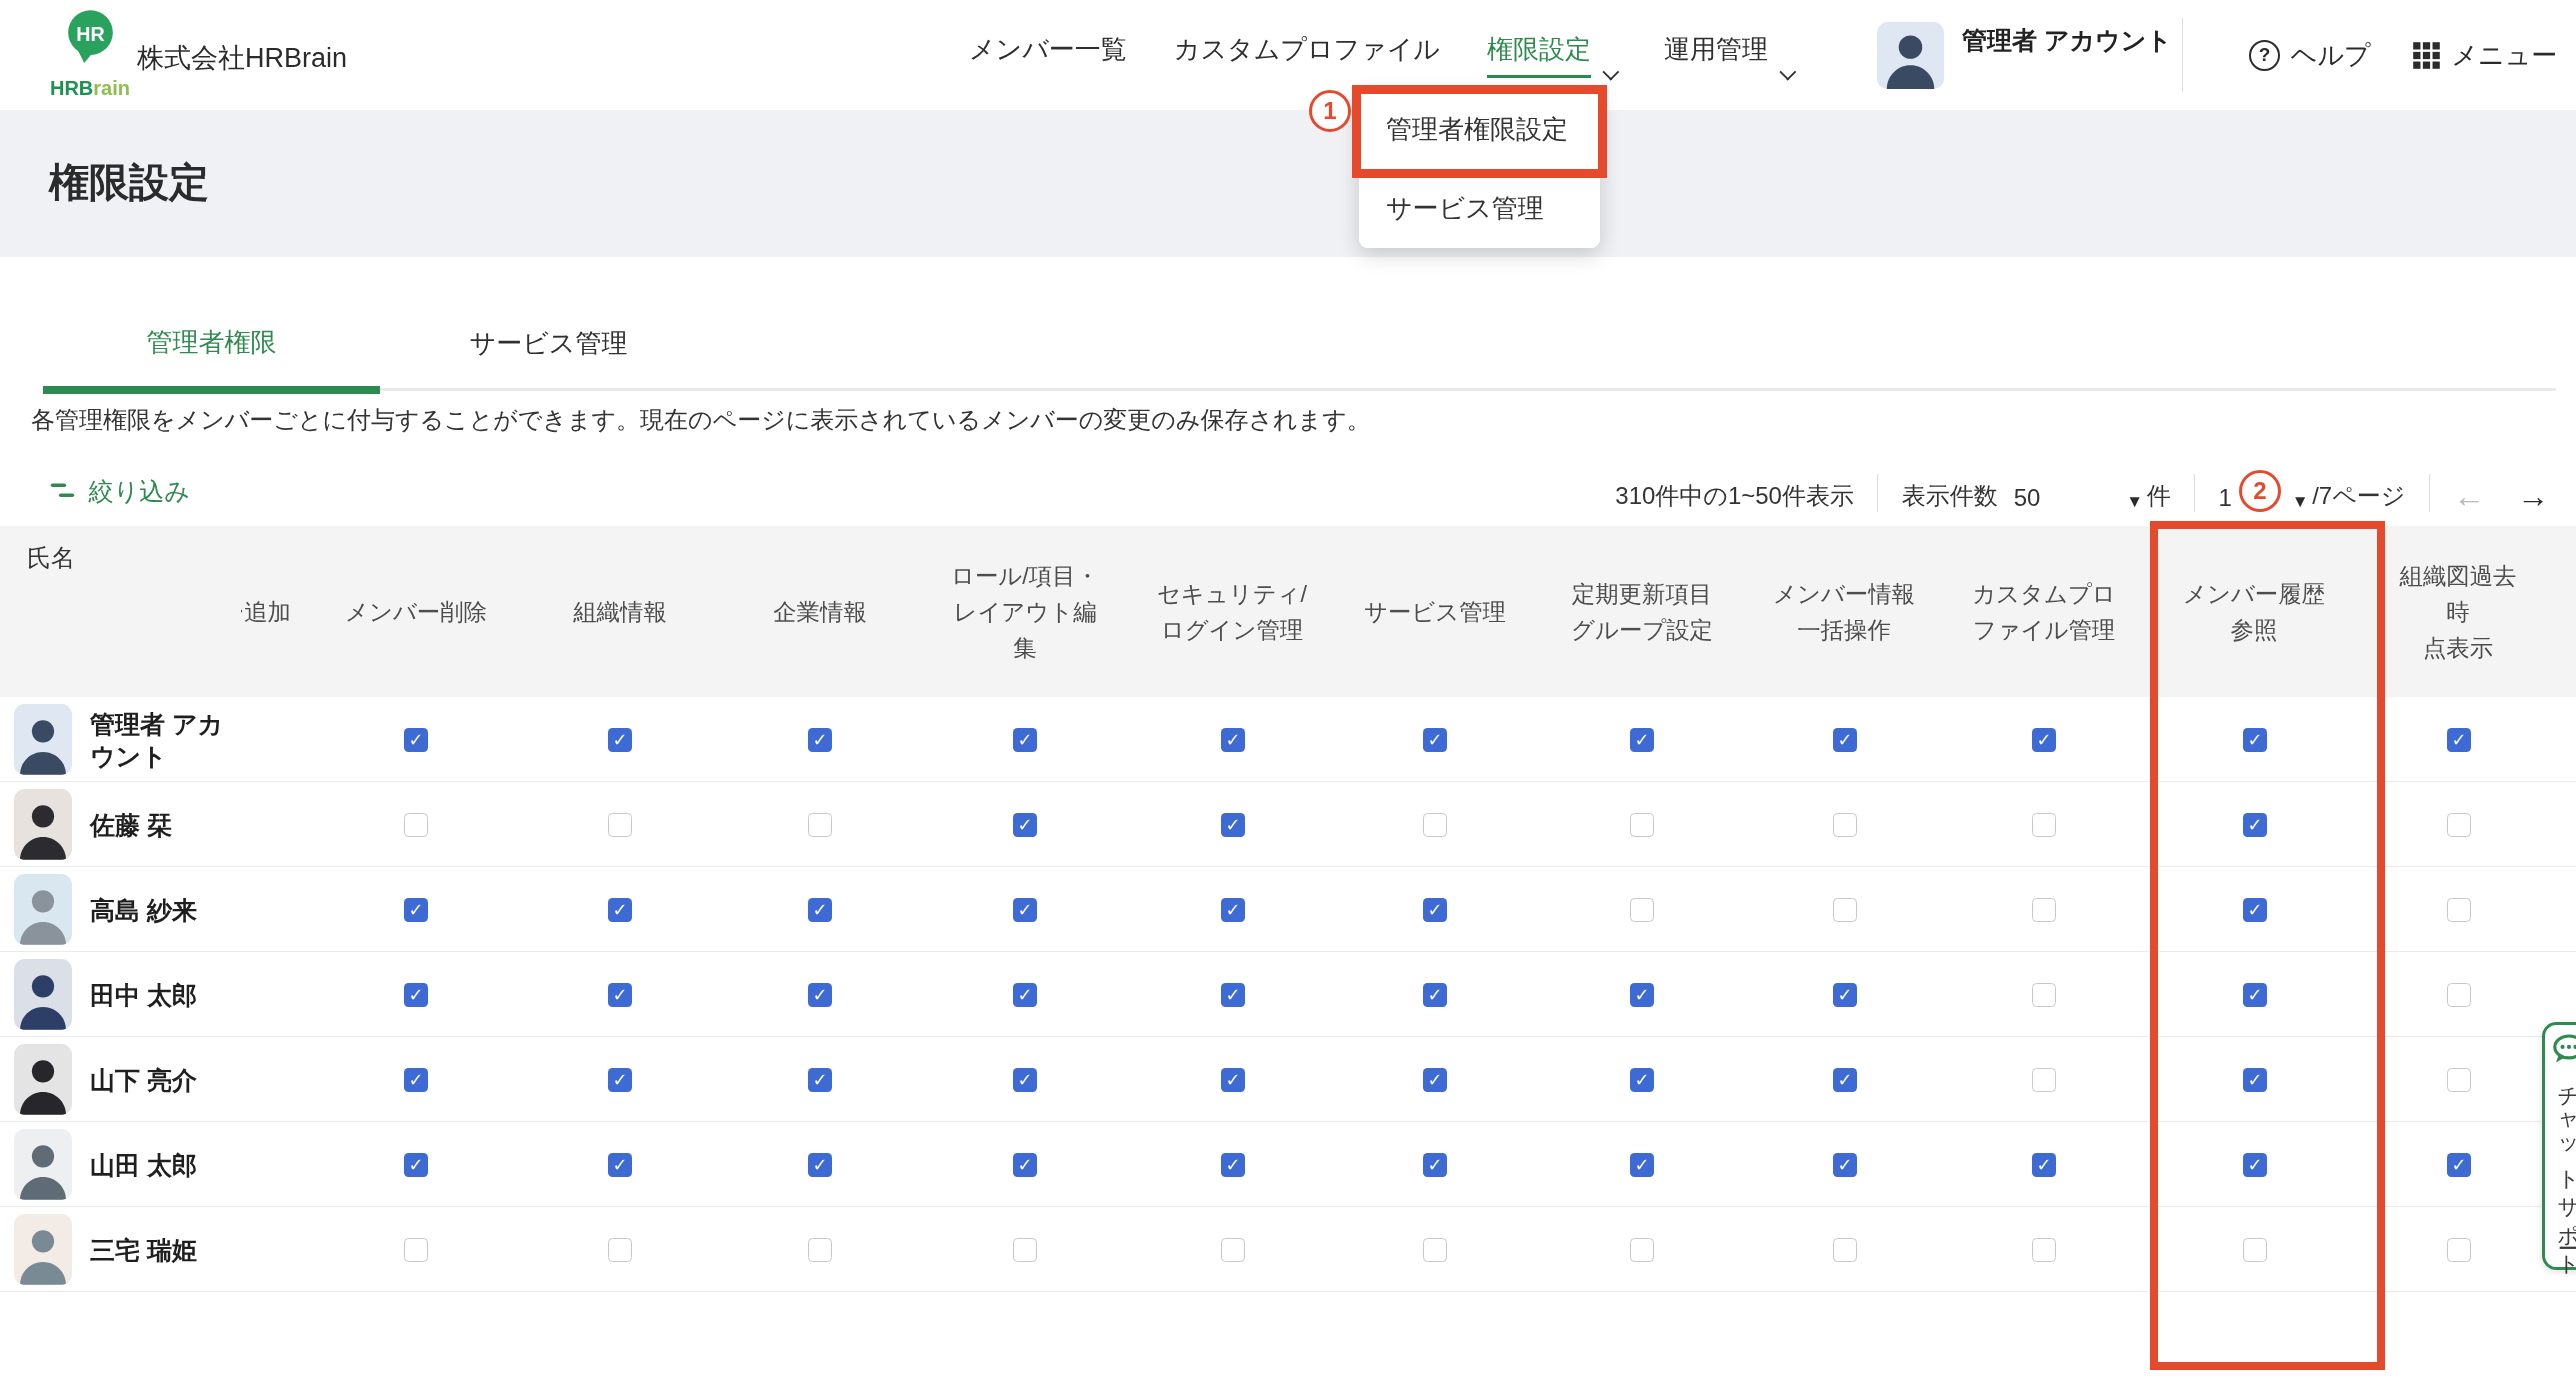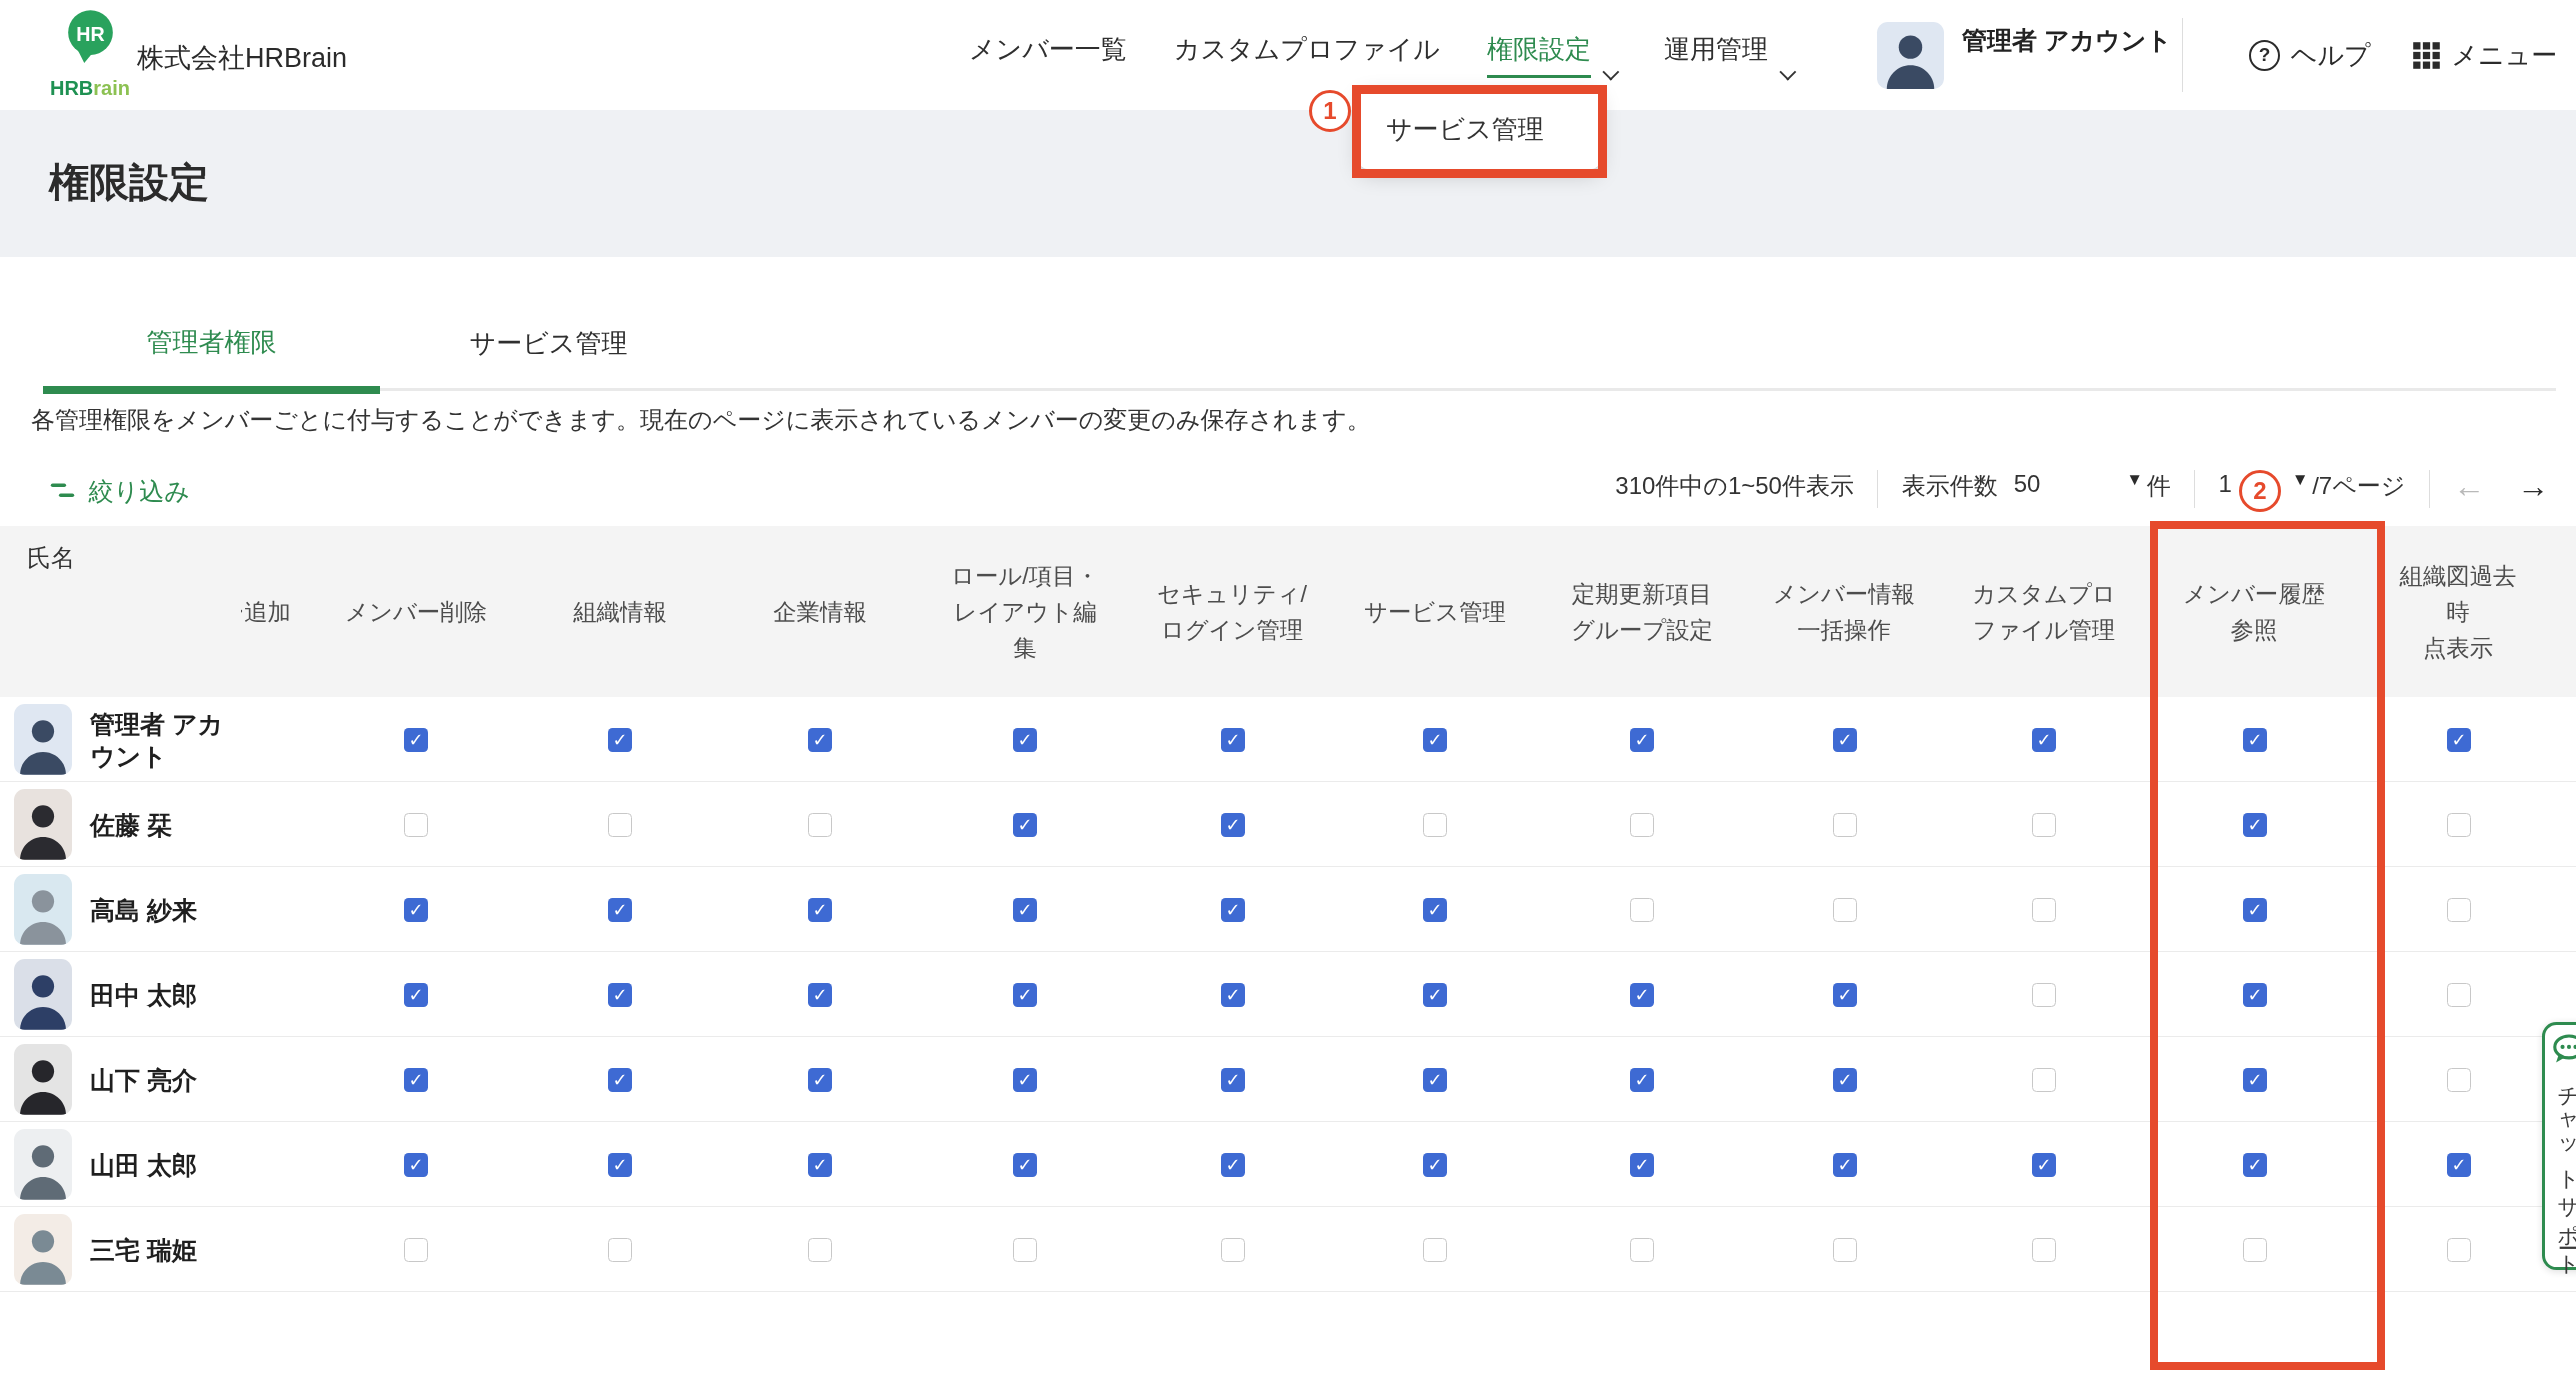--- a/index.html
+++ b/index.html
@@ -47,21 +47,21 @@
 
   
   .tabs{position:absolute;left:43px;top:298px;width:2513px;height:93px;display:flex;border-bottom:3.6px solid #E9E9E9}
   .tab{width:337px;display:flex;align-items:center;justify-content:center;font-size:26px;color:#2F2F2F;cursor:pointer}
   .tab.active{color:var(--accent-green);border-bottom:8px solid var(--accent-green);margin-bottom:-6.3px}
   .desc{position:absolute;left:31px;top:404px;font-size:24px;color:#333}
 
   
   .toolbar{position:absolute;left:31px;top:463px;width:2518px;height:56px;display:flex;align-items:center;justify-content:space-between}
   .filter{display:flex;align-items:center;gap:12.6px;font-size:25px;color:var(--accent-green);cursor:pointer;padding-left:18px}
-  .tb-right{display:flex;align-items:flex-start;font-size:24px;color:#333}
+  .tb-right{display:flex;align-items:flex-end;font-size:24px;color:#333}
   .tb-sep{width:0.9px;height:38px;background:#ddd;margin:0 23.4px}
   .tri{font-size:17px;color:#2B2B2B;margin:0 3.6px}
   .pager-arrow{font-size:32px;line-height:1;cursor:pointer}
   .pager-arrow.prev{color:#B9B9B9;margin-right:32px}
   .pager-arrow.next{color:#2B2B2B}
   .ann-step2{margin:0 7.2px}
 
   
   .table{position:absolute;left:0;top:526px;width:2576px}
   .thead{position:relative;height:171px;background:#F4F4F4}
@@ -149,20 +149,21 @@
         <span>メニュー</span>
       </div>
     </div>
   </div>
 
   <div class="titleband">
     <div class="page-title">権限設定</div>
   </div>
 
   <div class="dropdown">
+    <div class="dropdown-item">管理者権限設定</div>
     <div class="dropdown-item">サービス管理</div>
   </div>
   <div class="ann-box1"></div>
   <div class="ann-circle ann-step1">1</div>
 
   <div class="tabs">
     <div class="tab active">管理者権限</div>
     <div class="tab">サービス管理</div>
   </div>
   <div class="desc">各管理権限をメンバーごとに付与することができます。現在のページに表示されているメンバーの変更のみ保存されます。</div>

